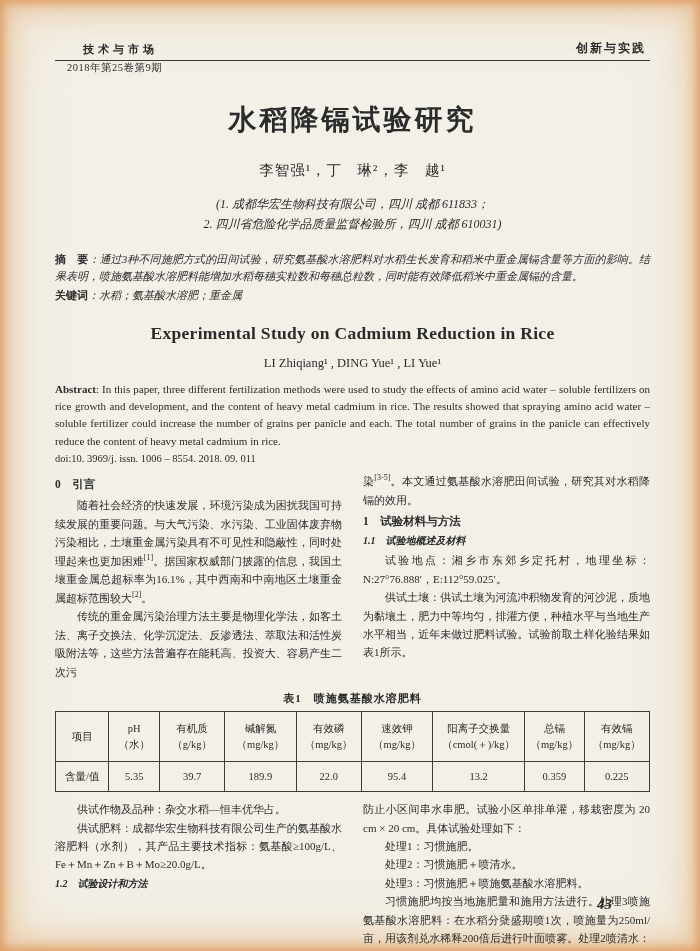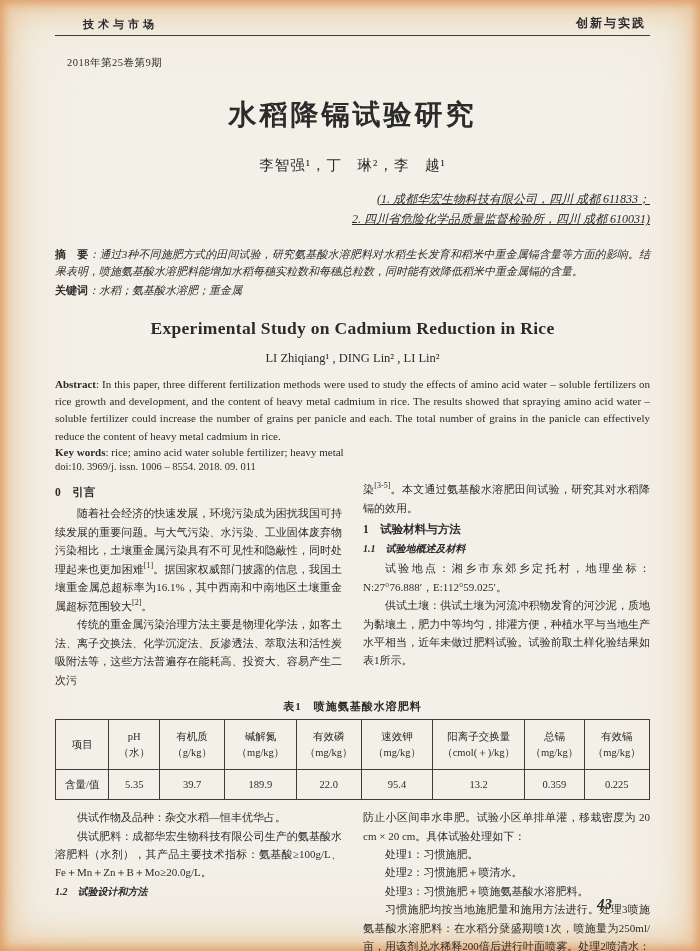--- a/index.html
+++ b/index.html
@@ -11,36 +11,36 @@
   .canvas {
     position: relative;
     width: 700px; height: 951px;
     background: #f3f0e8;
     box-shadow:
       inset 0 0 10px 3px rgba(221, 147, 86, 0.85),
       inset 0 0 28px 10px rgba(224, 160, 95, 0.45),
       inset 0 0 60px 20px rgba(235, 210, 170, 0.35);
     overflow: hidden;
     color: #2b2b2b;
-    padding: 15px 50px 0 55px;
+    padding: 40px 50px 0 55px;
   }
   
   .header-row {
     display: flex; justify-content: space-between; align-items: flex-end;
     border-bottom: 1.6px solid #3b3b3b;
     padding: 0 4px 3px 28px;
   }
   .journal-name { font-weight: bold; font-size: 11px; letter-spacing: 4px; }
   .section-name { font-weight: bold; font-size: 12px; letter-spacing: 2px; }
-  .issue-line { font-size: 10.5px; margin-top: 20px; padding-left: 12px; letter-spacing: 0.5px; }
+  .issue-line { font-size: 10.5px; margin-top: 0; padding-left: 12px; letter-spacing: 0.5px; }
 
   
   .cn-title { text-align: center; font-size: 28px; font-weight: bold; letter-spacing: 3px; margin-top: 26px; }
   .cn-authors { text-align: center; font-size: 14.5px; margin-top: 22px; letter-spacing: 1px; }
-  .cn-affil { text-align: right; font-size: 12px; font-style: italic; margin-top: 14px; line-height: 1.7; text-decoration: underline; }
+  .cn-affil { text-align: center; font-size: 12px; font-style: italic; margin-top: 14px; line-height: 1.7; }
 
   
   .abstract-block { margin-top: 16px; font-size: 11px; line-height: 1.6; text-align: justify; }
   .abstract-block .lbl { font-weight: bold; font-style: normal; }
   .abstract-block .txt { font-style: italic; }
   .kw-line { margin-top: 1px; }
 
   
   .en-title { text-align: center; font-size: 17.5px; font-weight: bold; margin-top: 18px; letter-spacing: 0.3px; }
   .en-authors { text-align: center; font-size: 12.5px; margin-top: 12px; }
@@ -93,26 +93,23 @@
   </div>
 
   <div class="abstract-block">
     <span class="lbl">摘　要</span><span class="txt">：通过3种不同施肥方式的田间试验，研究氨基酸水溶肥料对水稻生长发育和稻米中重金属镉含量等方面的影响。结果表明，喷施氨基酸水溶肥料能增加水稻每穗实粒数和每穗总粒数，同时能有效降低稻米中重金属镉的含量。</span>
     <div class="kw-line">
       <span class="lbl">关键词</span><span class="txt">：水稻；氨基酸水溶肥；重金属</span>
     </div>
   </div>
 
   <h2 class="en-title">Experimental Study on Cadmium Reduction in Rice</h2>
-  <div class="en-authors">LI Zhiqiang¹ , DING Lin² , LI Lin²</div>
+  <div class="en-authors">LI Zhiqiang¹ , DING Yue¹ , LI Yue¹</div>
   <div class="en-abstract">
     <span class="lbl">Abstract</span><span>: In this paper, three different fertilization methods were used to study the effects of amino acid water – soluble fertilizers on rice growth and development, and the content of heavy metal cadmium in rice. The results showed that spraying amino acid water – soluble fertilizer could increase the number of grains per panicle and each. The total number of grains in the panicle can effectively reduce the content of heavy metal cadmium in rice.</span>
-  </div>
-  <div class="en-kw">
-    <span class="lbl">Key words</span><span>: rice; amino acid water soluble fertilizer; heavy metal</span>
   </div>
   <div class="doi-line">doi:10. 3969/j. issn. 1006 – 8554. 2018. 09. 011</div>
 
   <div class="cols">
     <div class="col">
       <p class="h-sec">0　引言</p>
       <p><span>随着社会经济的快速发展，环境污染成为困扰我国可持续发展的重要问题。与大气污染、水污染、工业固体废弃物污染相比，土壤重金属污染具有不可见性和隐蔽性，同时处理起来也更加困难</span><sup>[1]</sup><span>。据国家权威部门披露的信息，我国土壤重金属总超标率为16.1%，其中西南和中南地区土壤重金属超标范围较大</span><sup>[2]</sup><span>。</span></p>
       <p>传统的重金属污染治理方法主要是物理化学法，如客土法、离子交换法、化学沉淀法、反渗透法、萃取法和活性炭吸附法等，这些方法普遍存在能耗高、投资大、容易产生二次污</p>
     </div>
     <div class="col">

